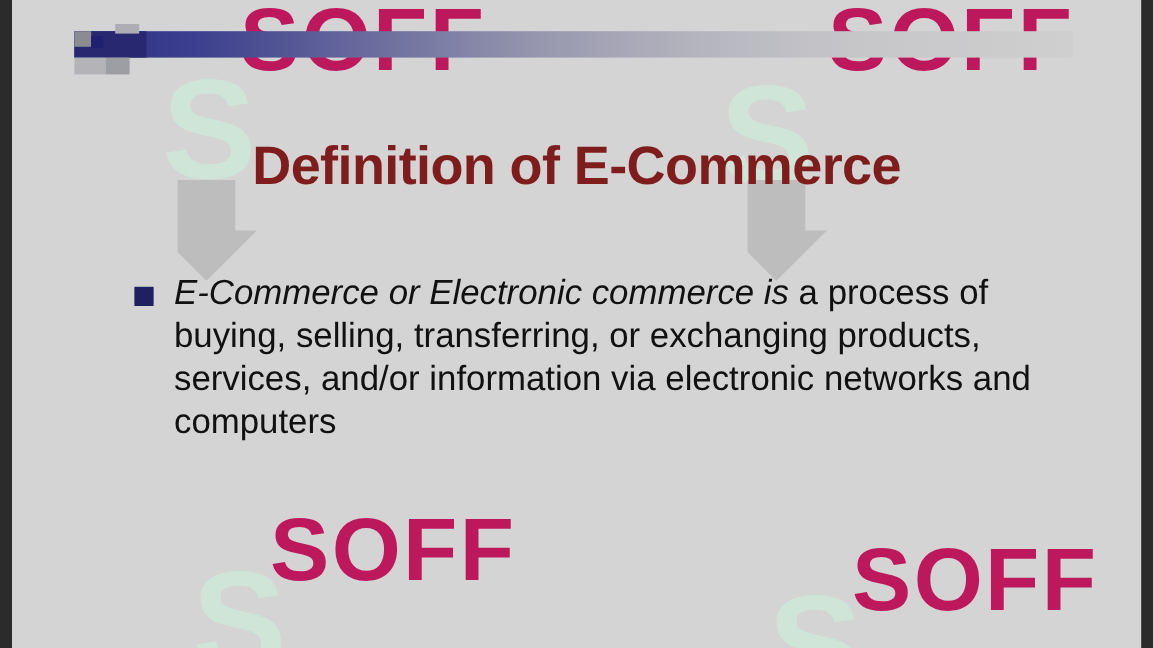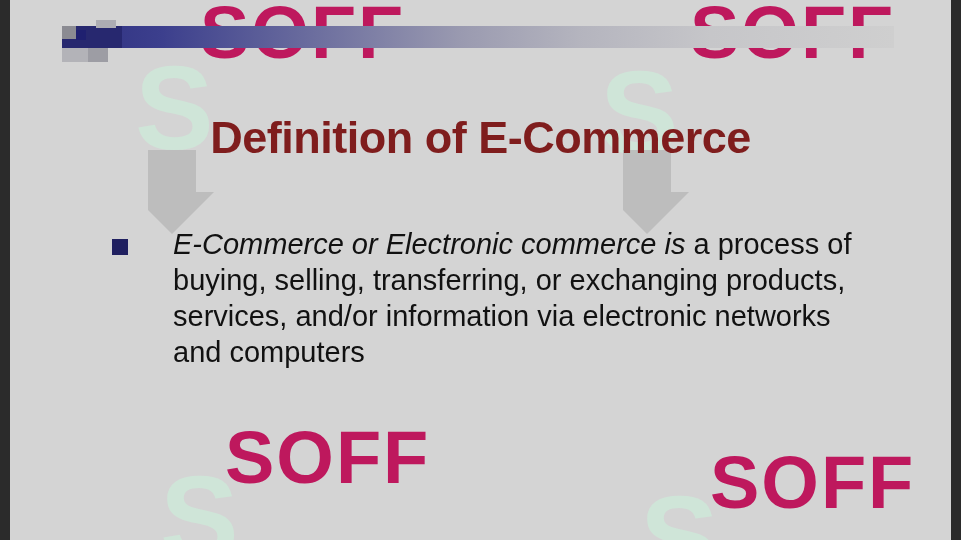--- a/index.html
+++ b/index.html
@@ -93,21 +93,20 @@
   
   #body {
     position: absolute;
     left: 112px;
     top: 226px;
     width: 760px;
   }
   .bullet-row {
     display: flex;
     align-items: flex-start;
-    gap: 28px;
   }
   .bullet-mark {
     width: 16px;
     height: 16px;
     background: #202060;
     margin-top: 13px;
     margin-right: 17px;
     flex: 0 0 auto;
   }
   .bullet-text {

